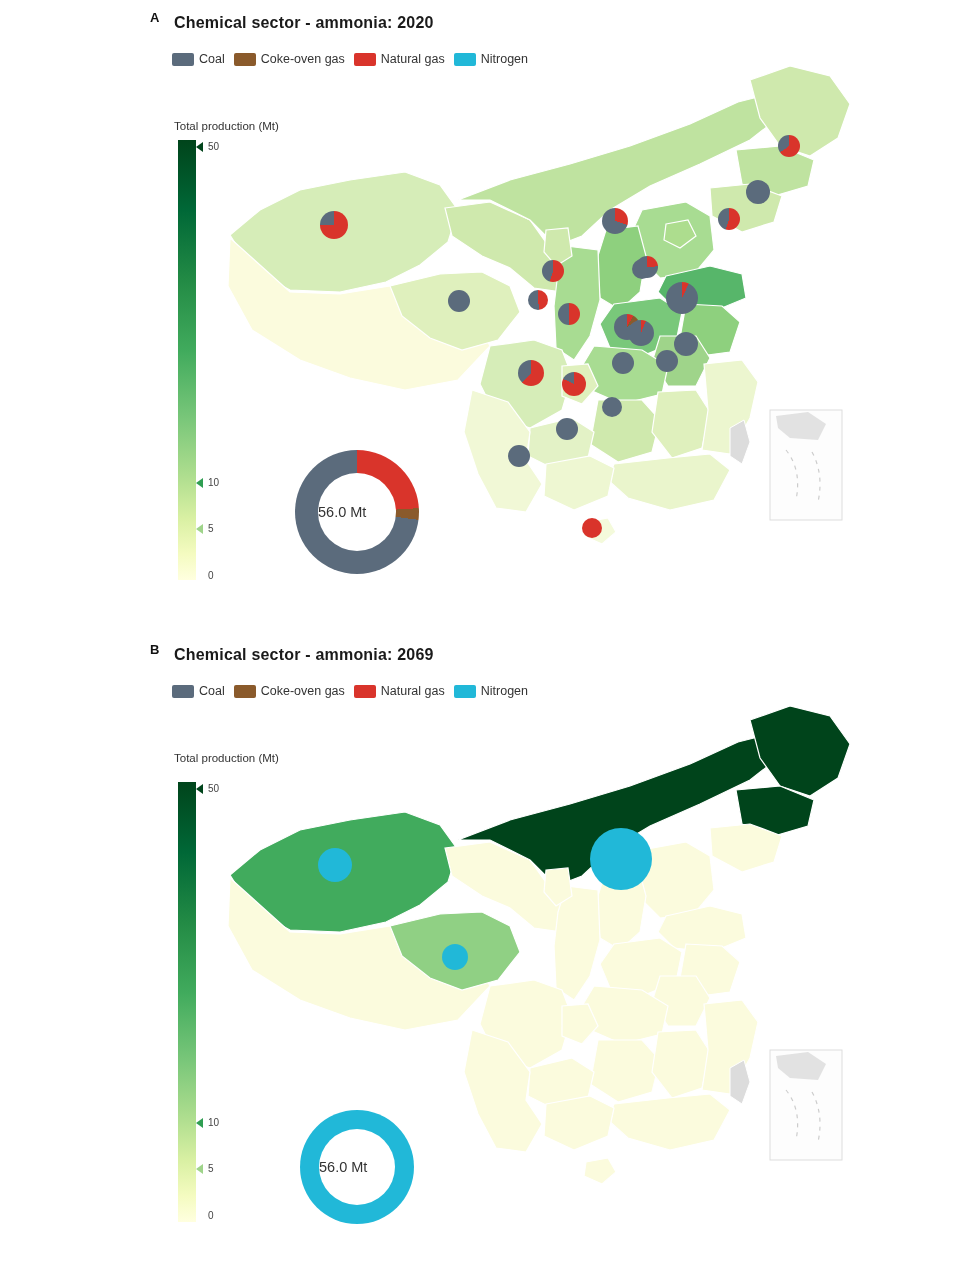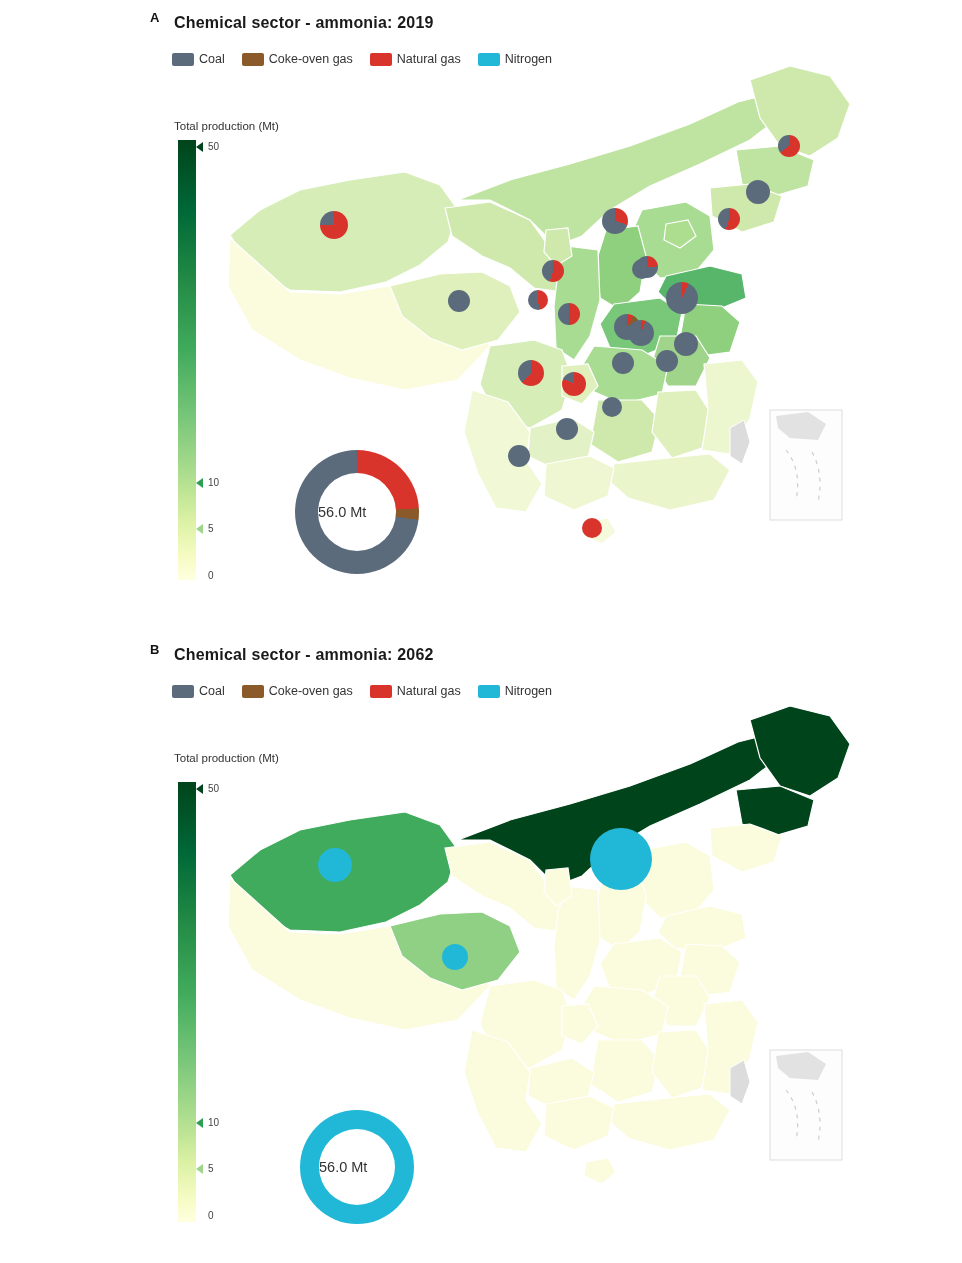--- a/index.html
+++ b/index.html
@@ -41,21 +41,21 @@
     letter-spacing: 0.2px;
   }
 
   
   .legend {
     position: absolute;
     left: 172px;
     top: 52px;
     display: flex;
     align-items: center;
-    gap: 11px;
+    gap: 3px;
     font-size: 12.5px;
     color: #333;
   }
   .legend-item {
     display: flex;
     align-items: center;
     gap: 5px;
     margin-right: 6px;
   }
   .legend-swatch {
@@ -132,21 +132,21 @@
     position: absolute;
     border-radius: 50%;
     box-sizing: border-box;
   }
 </style>
 </head>
 <body>
 
 <div class="panel" id="panel-a">
   <div class="panel-letter">A</div>
-  <div class="panel-title">Chemical sector - ammonia: 2019</div>
+  <div class="panel-title">Chemical sector - ammonia: 2020</div>
 
   <div class="legend">
     <div class="legend-item">
       <span class="legend-swatch" style="background:#5b6b7c"></span>
       <span>Coal</span>
     </div>
     <div class="legend-item">
       <span class="legend-swatch" style="background:#8a5a2b"></span>
       <span>Coke-oven gas</span>
     </div>
@@ -235,21 +235,21 @@
 
   <div class="donut" style="left:295px;top:450px;width:124px;height:124px;background:conic-gradient(from 0deg, #d9342b 0 24%, #8a5a2b 24% 27%, #5b6b7c 27% 100%);">
     <div class="donut-hole" style="width:78px;height:78px;">
       <span class="donut-label">56.0 Mt</span>
     </div>
   </div>
 </div>
 
 <div class="panel" id="panel-b">
   <div class="panel-letter">B</div>
-  <div class="panel-title">Chemical sector - ammonia: 2062</div>
+  <div class="panel-title">Chemical sector - ammonia: 2069</div>
 
   <div class="legend">
     <div class="legend-item">
       <span class="legend-swatch" style="background:#5b6b7c"></span>
       <span>Coal</span>
     </div>
     <div class="legend-item">
       <span class="legend-swatch" style="background:#8a5a2b"></span>
       <span>Coke-oven gas</span>
     </div>

